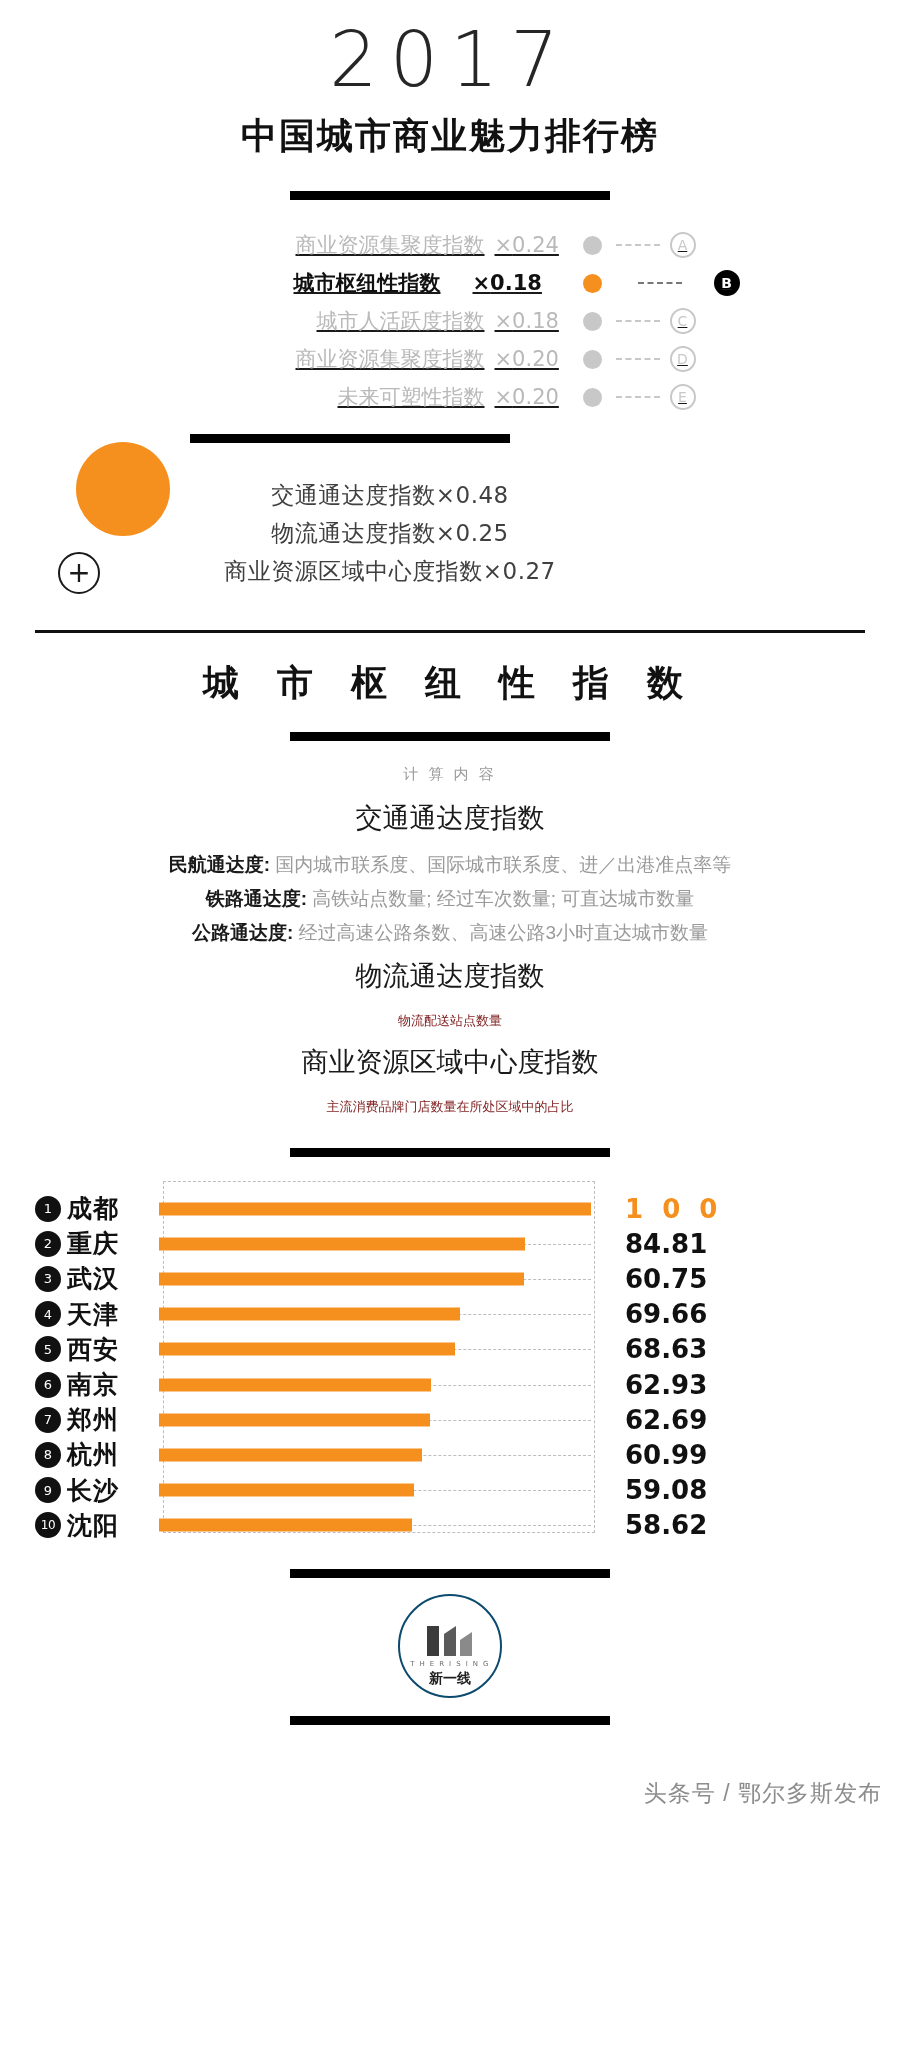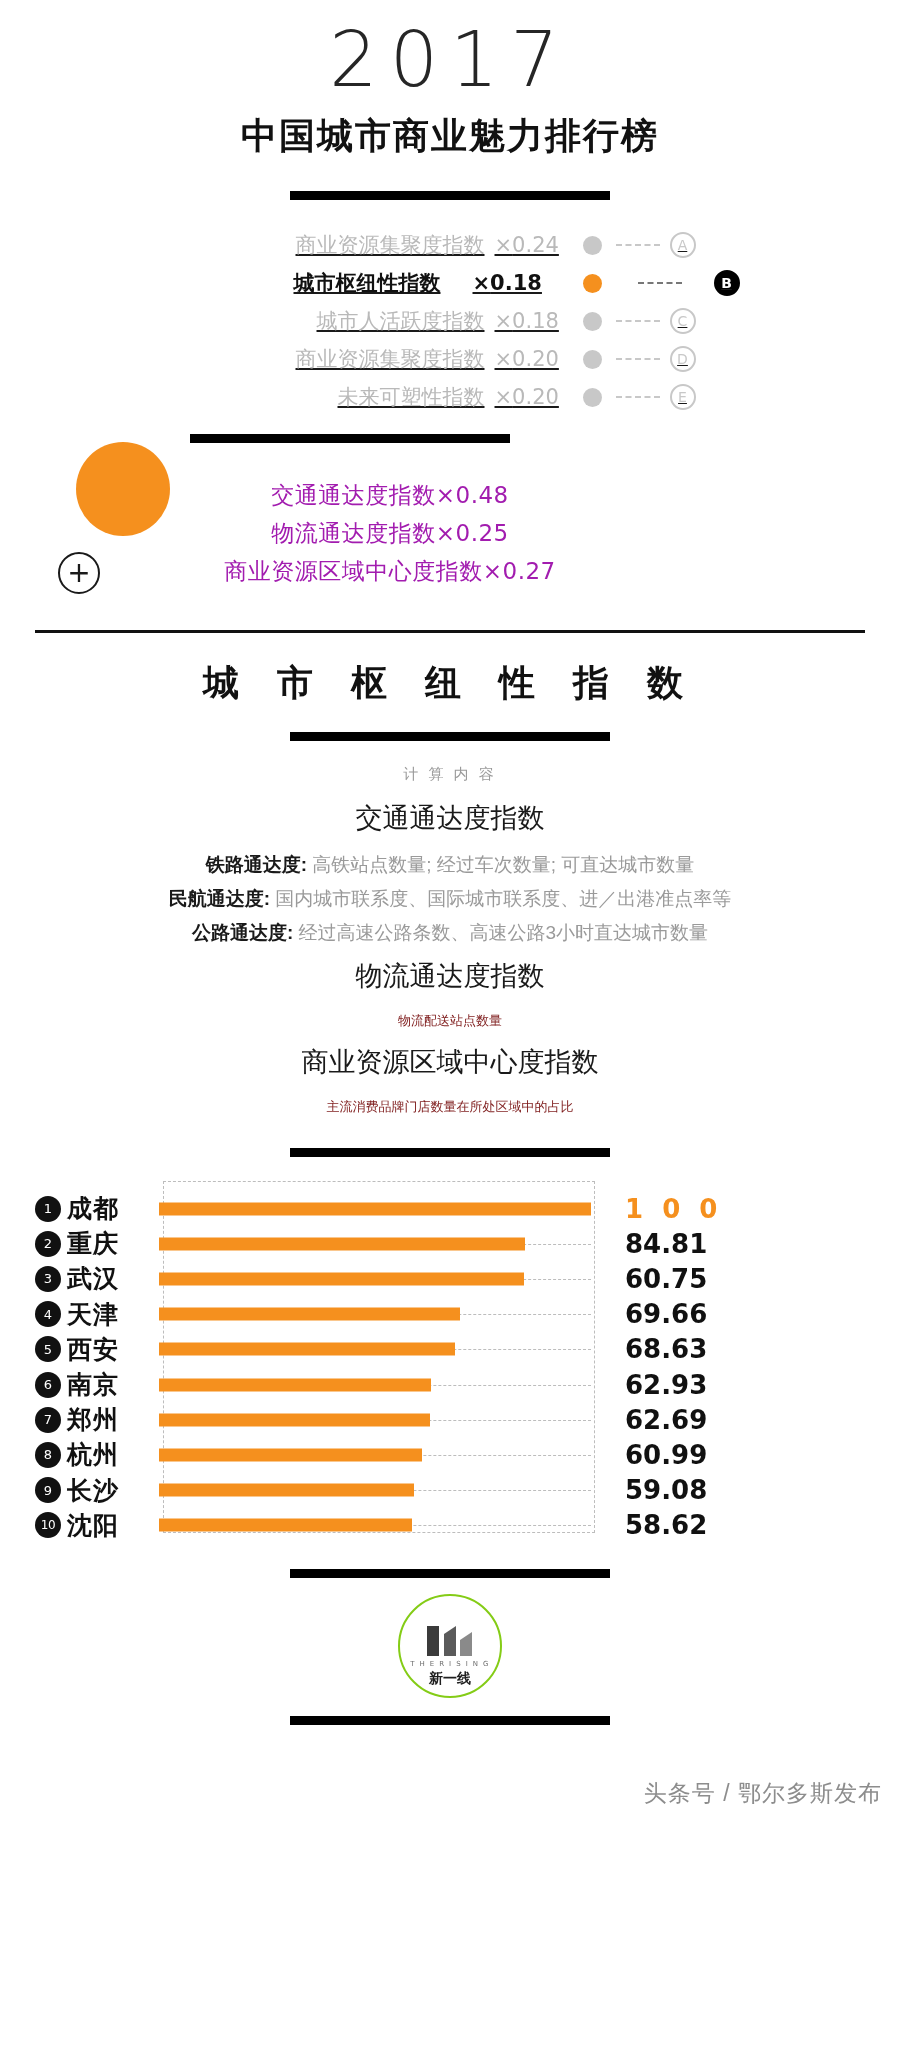--- a/index.html
+++ b/index.html
@@ -115,21 +115,21 @@
   }
   .f-lines {
     position: absolute;
     left: 110px; top: 42px;
     width: 560px;
     text-align: center;
   }
   .f-lines .fl {
     font-size: 23px;
     line-height: 38px;
-    color: #a21caf;
+    color: #404040;
     letter-spacing: 0.5px;
   }
   .f-lines .fl .num { font-family: "DejaVu Sans", sans-serif; }
 
   .hr-thin {
     width: 830px; height: 3px;
     background: #111;
     margin: 6px auto 0 auto;
   }
 
@@ -229,21 +229,21 @@
 
   
   .foot-bar-top {
     width: 320px; height: 9px; background: #000;
     margin: 26px auto 0 auto;
   }
   .logo-wrap { text-align: center; margin-top: 16px; }
   .logo {
     width: 104px; height: 104px;
     border-radius: 50%;
-    border: 2px solid #84cc16;
+    border: 2px solid #0c4a6e;
     margin: 0 auto;
     position: relative;
   }
   .logo .mark {
     position: absolute; left: 50%; top: 30px;
     transform: translateX(-50%);
   }
   .logo .ltext1 {
     position: absolute; left: 0; right: 0; top: 64px;
     font-family: "DejaVu Sans", sans-serif;
@@ -336,26 +336,26 @@
 
   <div class="section-title">城 市 枢 纽 性 指 数</div>
 
   <div class="bar-div d2"></div>
 
   <div class="calc">
     <div class="calc-kicker">计 算 内 容</div>
 
     <div class="grp-title">交通通达度指数</div>
     <div class="crow">
+      <b>民航通达度:</b>
+      <span>国内城市联系度、国际城市联系度、进／出港准点率等</span>
+    </div>
+    <div class="crow">
       <b>铁路通达度:</b>
       <span>高铁站点数量; 经过车次数量; 可直达城市数量</span>
-    </div>
-    <div class="crow">
-      <b>民航通达度:</b>
-      <span>国内城市联系度、国际城市联系度、进／出港准点率等</span>
     </div>
     <div class="crow">
       <b>公路通达度:</b>
       <span>经过高速公路条数、高速公路3小时直达城市数量</span>
     </div>
 
     <div class="grp-title">物流通达度指数</div>
     <div class="sub-note">物流配送站点数量</div>
 
     <div class="grp-title">商业资源区域中心度指数</div>

